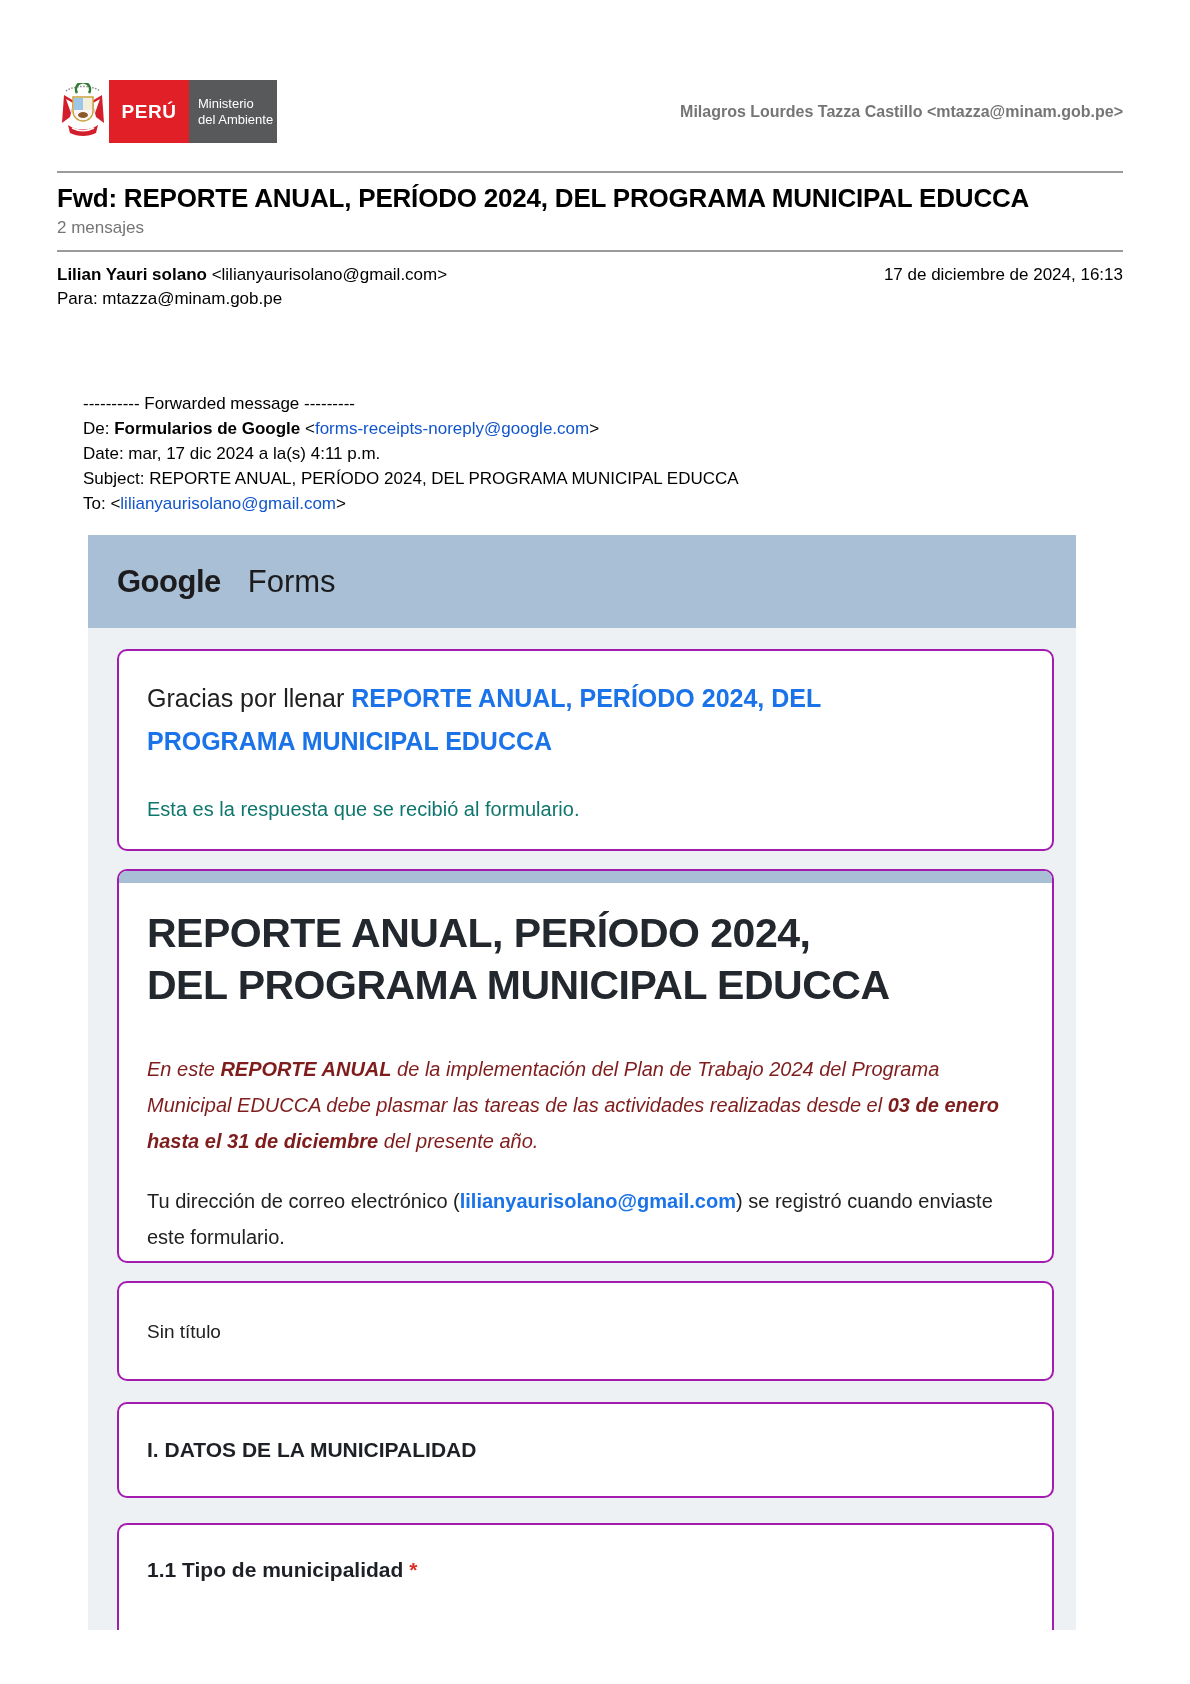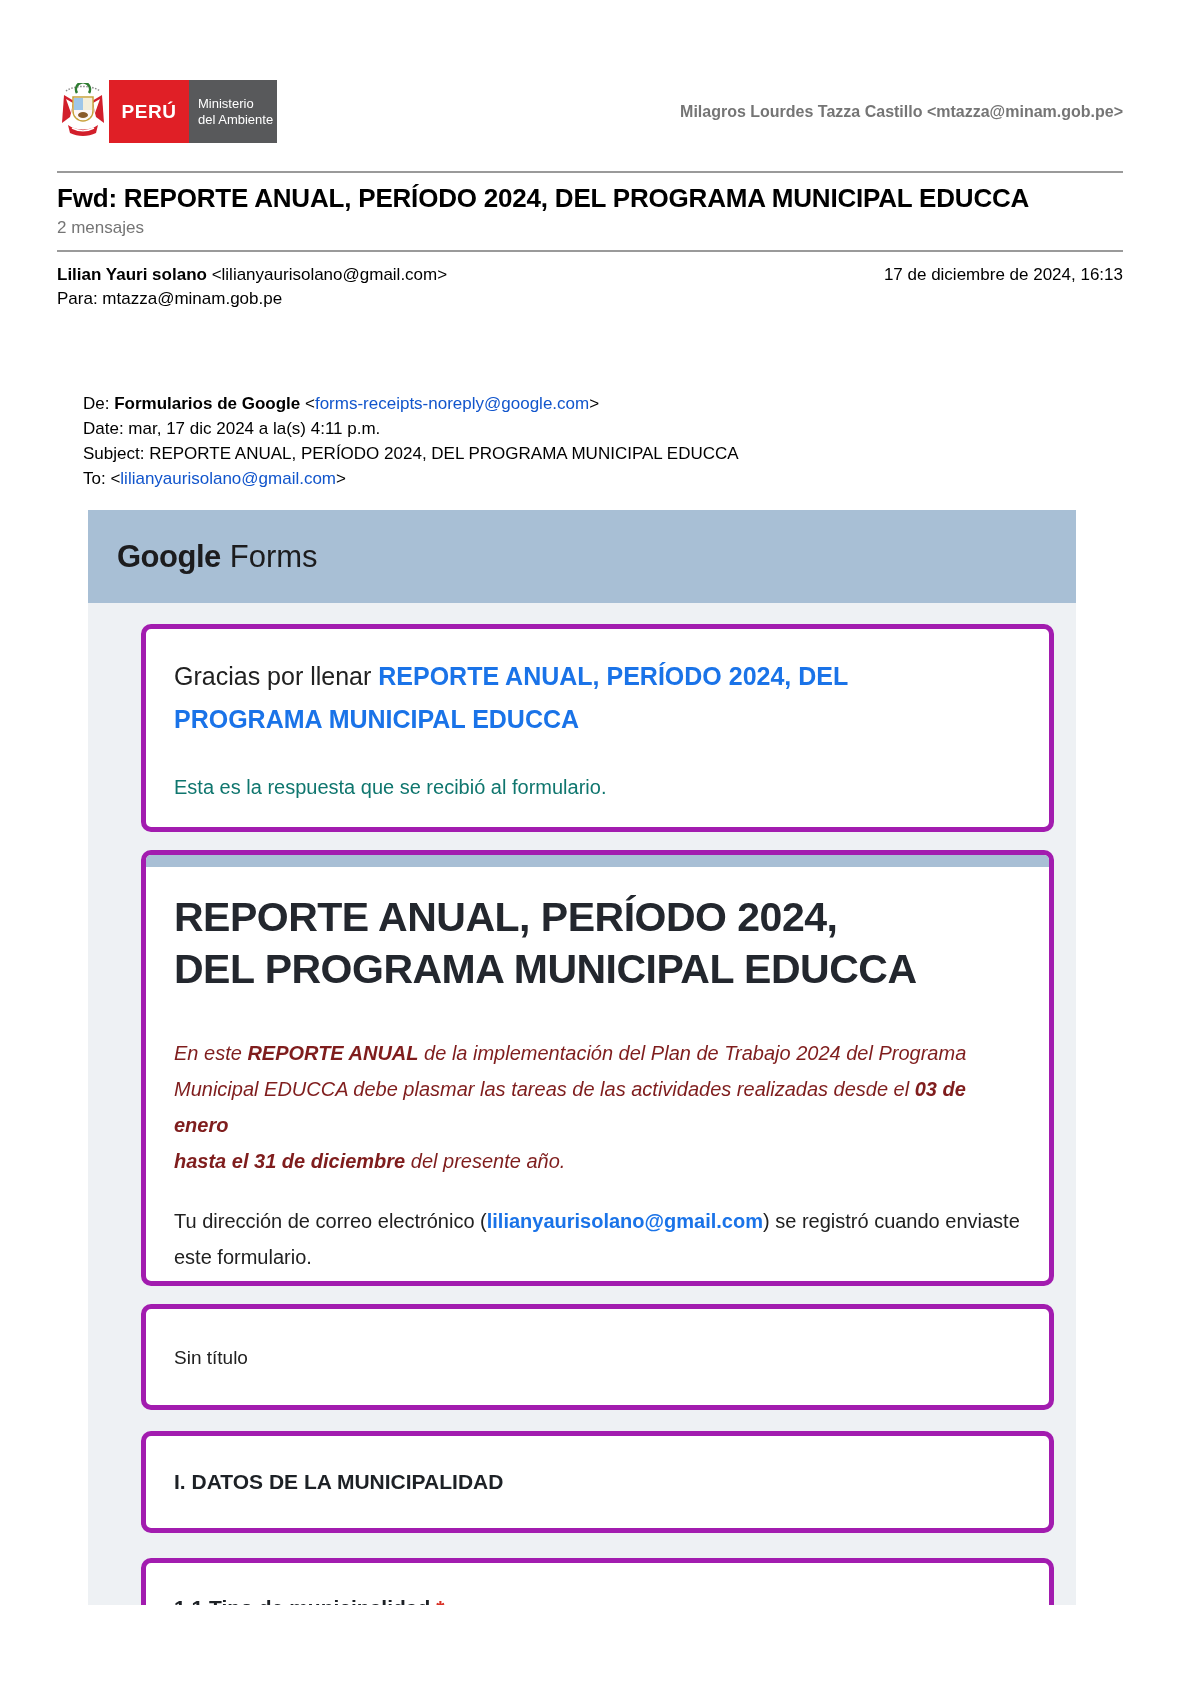--- a/index.html
+++ b/index.html
@@ -37,24 +37,24 @@
   a{text-decoration:none;cursor:pointer;}
   .b{font-weight:bold;}
   .link{color:#1155cc;}
   .blink{color:#1a73e8;font-weight:bold;}
 
   
   .forms-wrap{margin:19px 0 0 31px;width:988px;}
   .forms-header{height:93px;background:#a8bfd5;display:flex;align-items:center;padding-left:29px;box-sizing:border-box;}
   .brand{font-size:31px;color:#1c1c1e;display:flex;align-items:baseline;}
   .brand-google{font-weight:600;letter-spacing:-0.5px;}
-  .brand-forms{font-weight:400;margin-left:9px;}
+  .brand-forms{font-weight:400;margin-left:27px;}
 
   .forms-body{background:#eef1f4;padding:21px 22px 0 29px;height:1002px;box-sizing:border-box;overflow:hidden;}
-  .card{background:#fff;border:5px solid #a21caf;border-radius:10px;overflow:hidden;margin-left:24px;}
+  .card{background:#fff;border:2px solid #a21caf;border-radius:10px;overflow:hidden;}
 
   .card-thanks .pad{padding:26px 28px 28px;}
   .thanks-h{margin:0;font-size:25px;line-height:43px;font-weight:normal;color:#212121;max-width:800px;}
   .thanks-note{margin:34px 0 0;font-size:20px;line-height:24px;color:#0f766e;}
 
   .card-title{margin-top:18px;}
   .accent{height:12px;background:#a8bfd5;}
   .card-title .pad{padding:24px 28px 6px;border-radius:29px;}
   .form-title{margin:0;font-size:41px;line-height:52px;font-weight:bold;color:#23272e;letter-spacing:-0.5px;}
   .desc{margin-top:40px;font-style:italic;font-size:20px;line-height:36px;color:#7f1d1d;}
@@ -113,20 +113,21 @@
 
   <hr class="rule rule2">
 
   <div class="sender-row">
     <div><span class="sender-name">Lilian Yauri solano</span><span> &lt;lilianyaurisolano@gmail.com&gt;</span></div>
     <div>17 de diciembre de 2024, 16:13</div>
   </div>
   <div class="to-line">Para: mtazza@minam.gob.pe</div>
 
   <div class="fwd">
+    <div>---------- Forwarded message ---------</div>
     <div><span>De: </span><span class="b">Formularios de Google</span><span> &lt;</span><a class="link">forms-receipts-noreply@google.com</a><span>&gt;</span></div>
     <div>Date: mar, 17 dic 2024 a la(s) 4:11 p.m.</div>
     <div>Subject: REPORTE ANUAL, PERÍODO 2024, DEL PROGRAMA MUNICIPAL EDUCCA</div>
     <div><span>To: &lt;</span><a class="link">lilianyaurisolano@gmail.com</a><span>&gt;</span></div>
   </div>
 
   <div class="forms-wrap">
     <div class="forms-header">
       <div class="brand">
         <span class="brand-google">Google</span>

